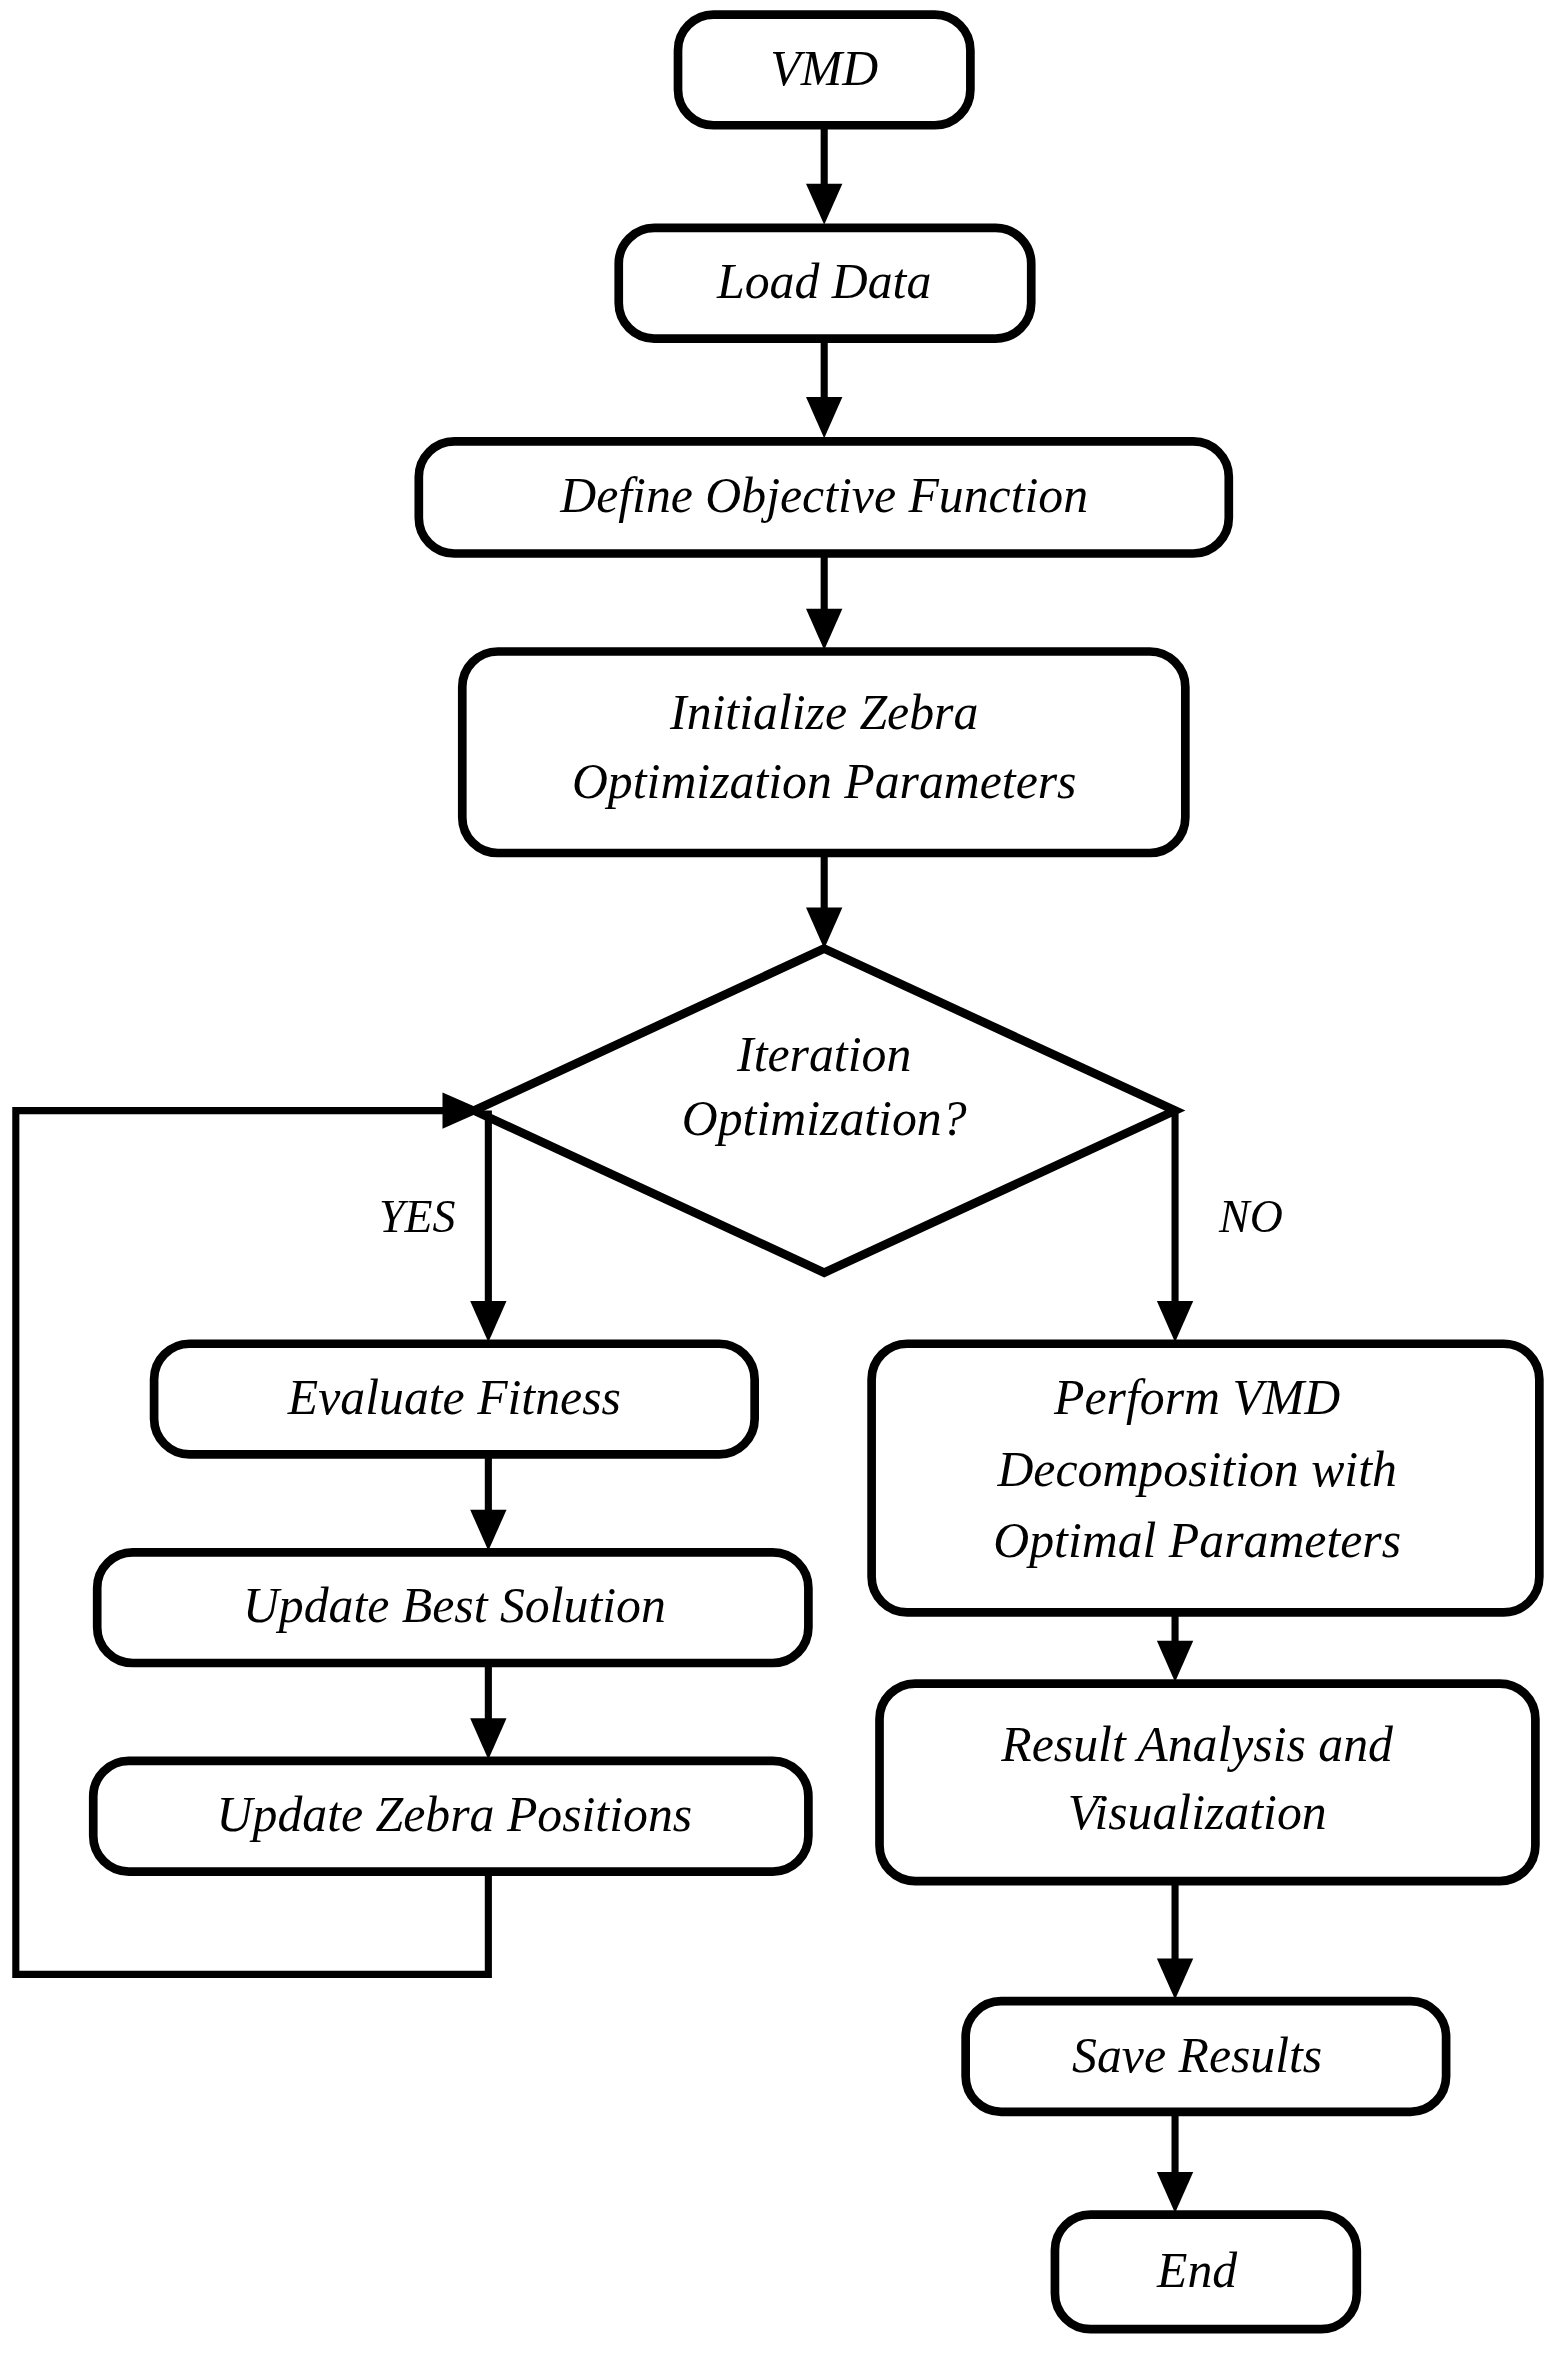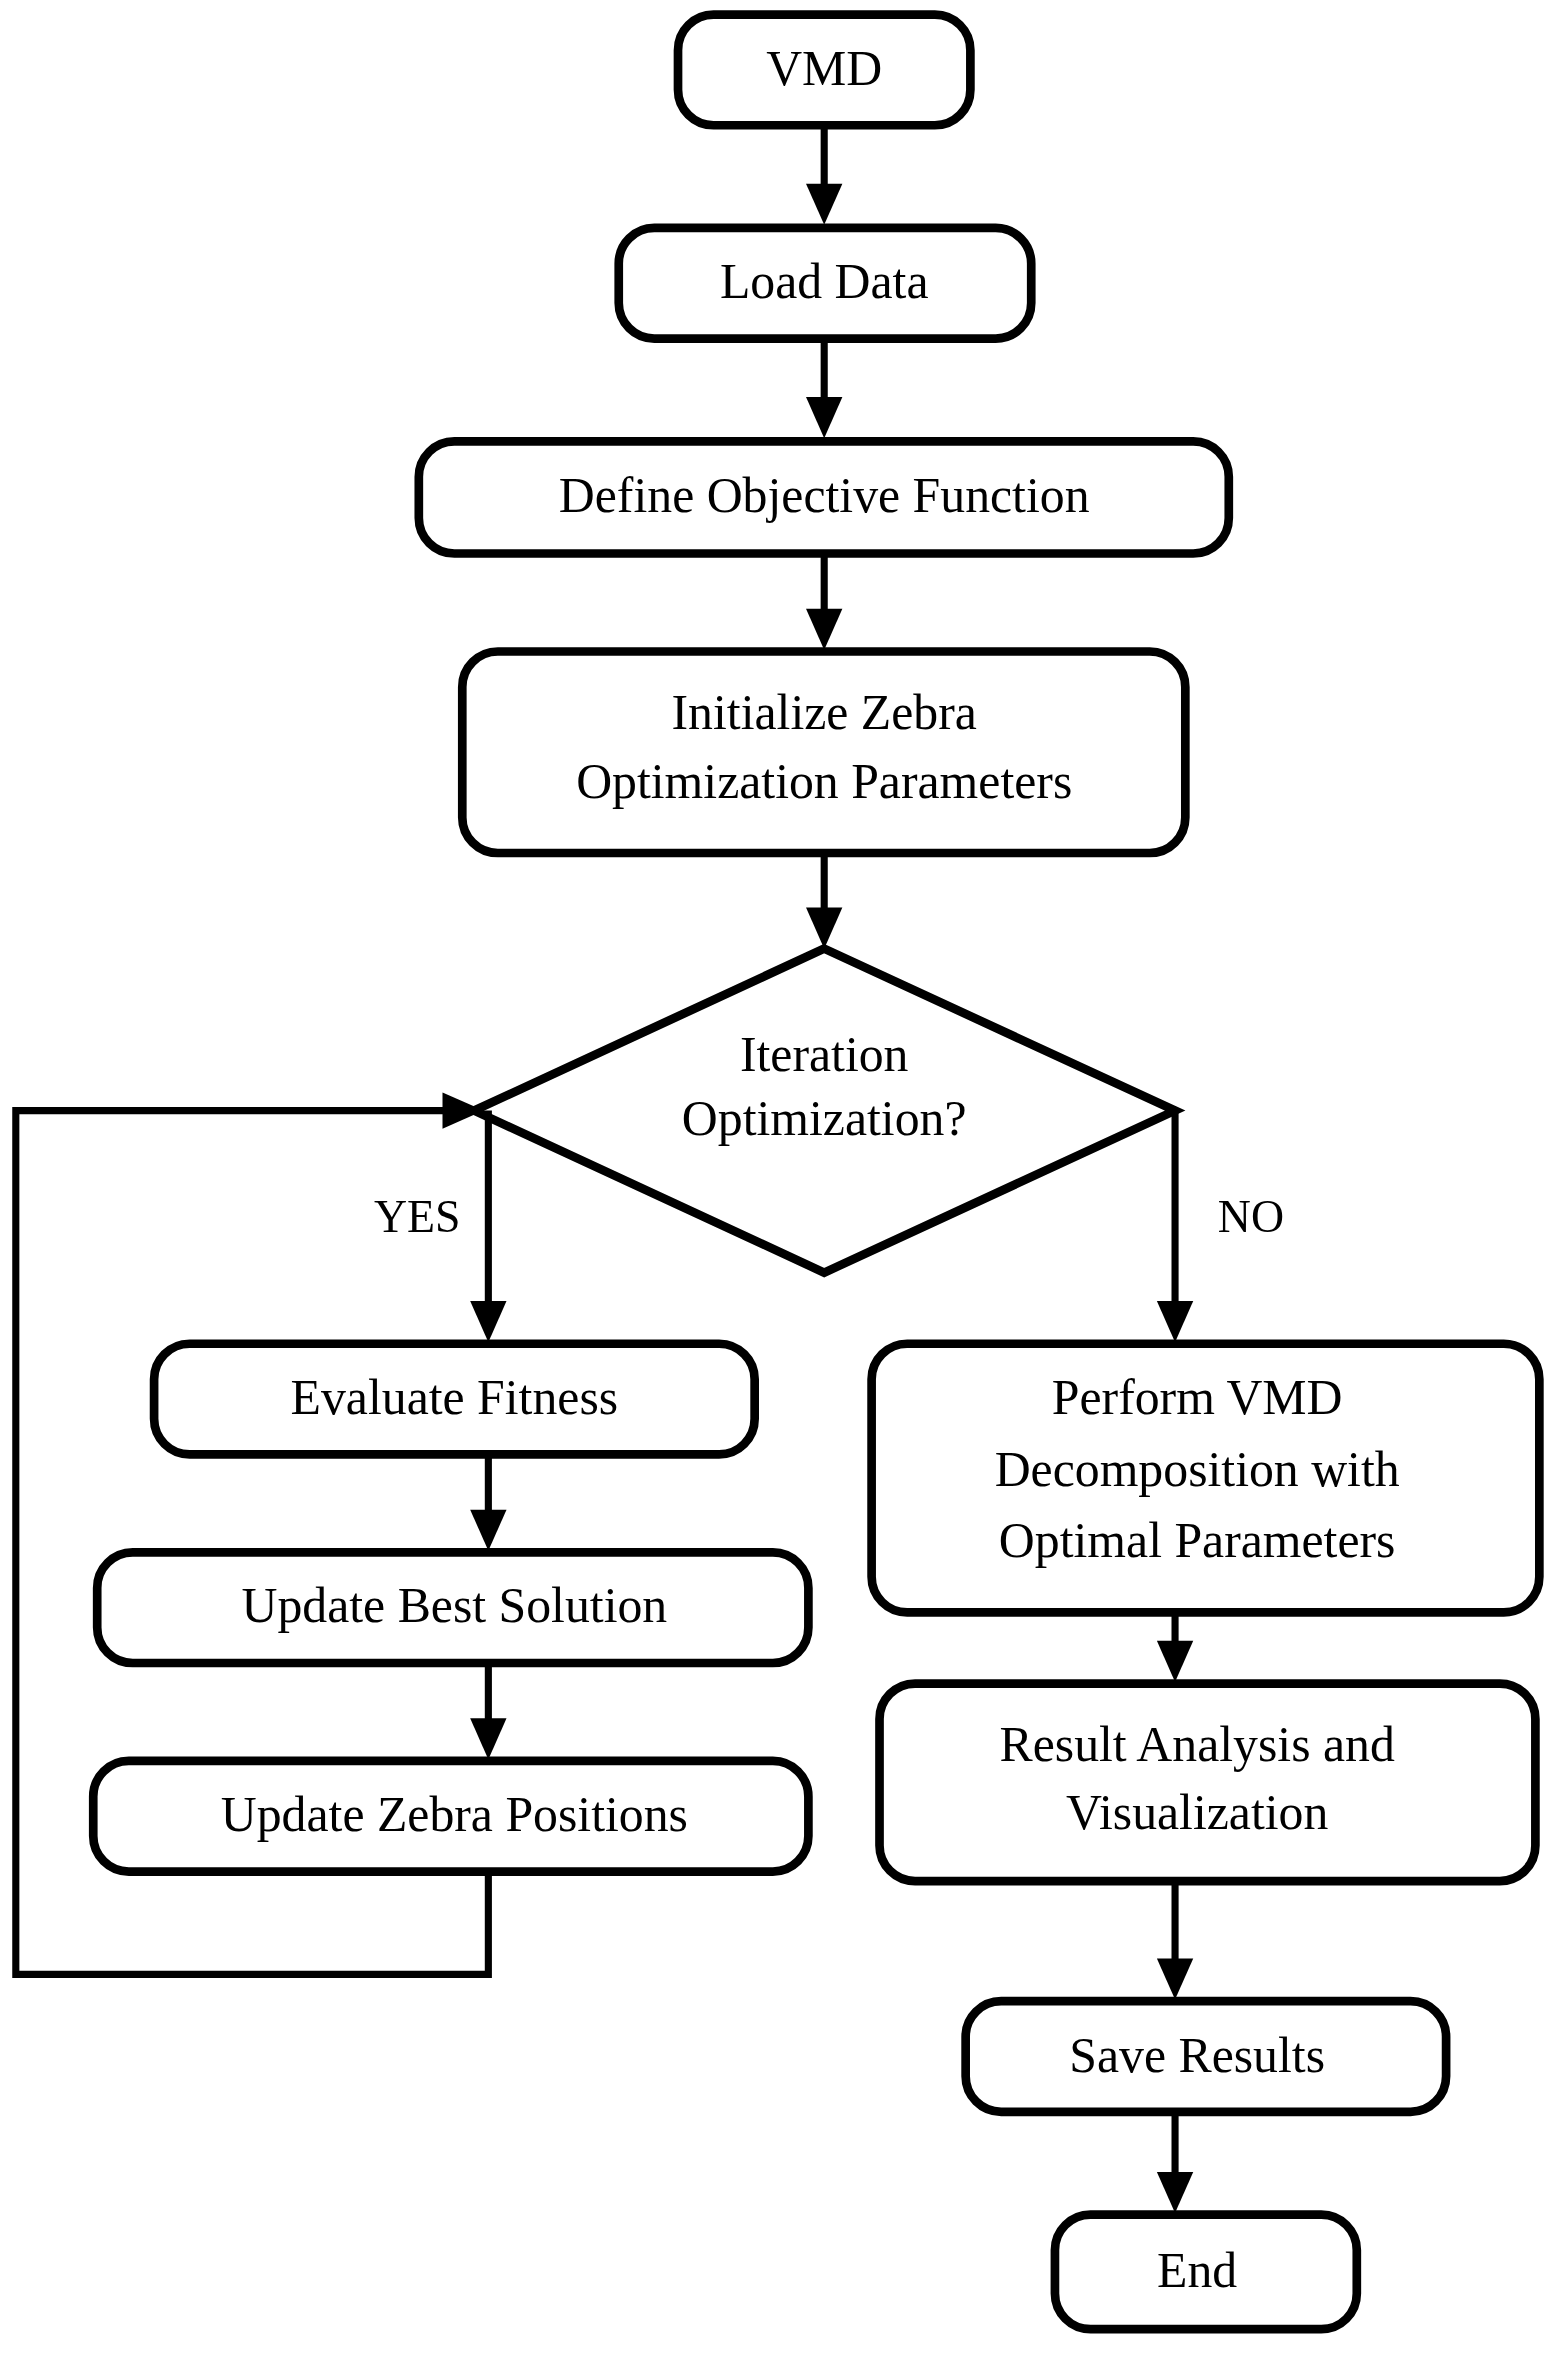--- a/index.html
+++ b/index.html
@@ -11,20 +11,21 @@
     width: 1567px;
     height: 2354px;
     font-family: "Liberation Serif", "DejaVu Serif", serif;
     overflow: hidden;
   }
   #flowchart-root {
     position: relative;
     width: 1567px;
     height: 2354px;
     background: #ffffff;
+    font-style: italic;
   }
   svg.chart {
     display: block;
     width: 1567px;
     height: 2354px;
   }
   .node-shape {
     fill: #ffffff;
     stroke: #000000;
     stroke-width: 11;

